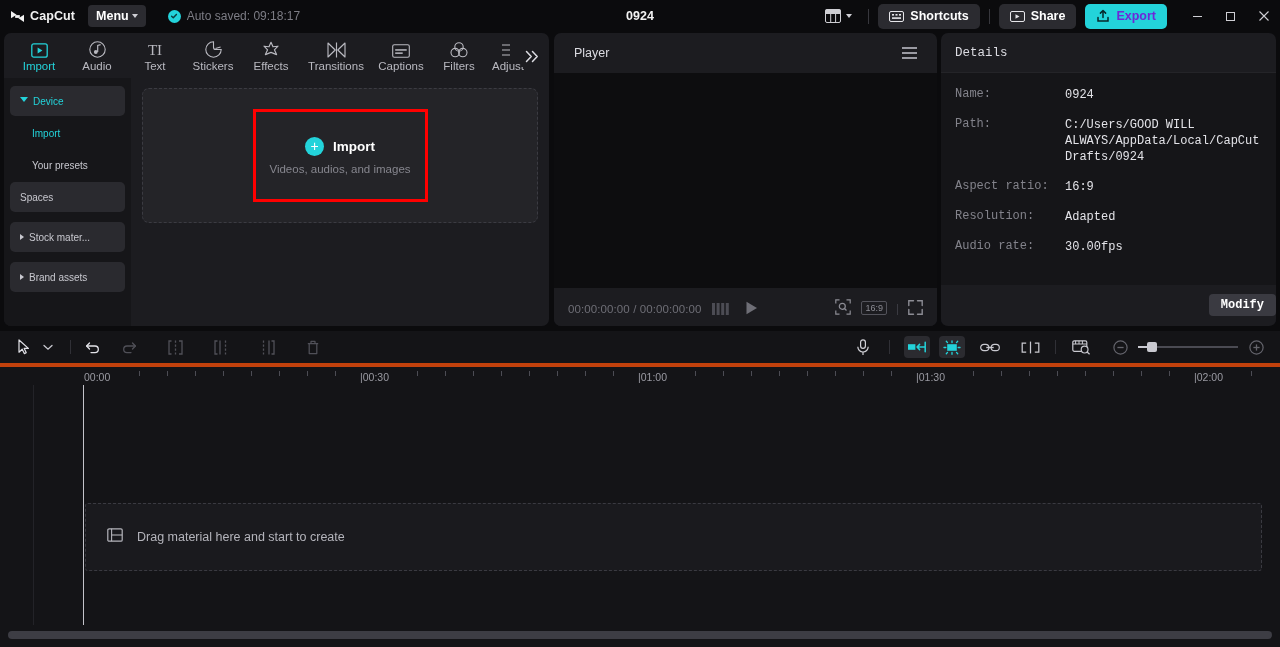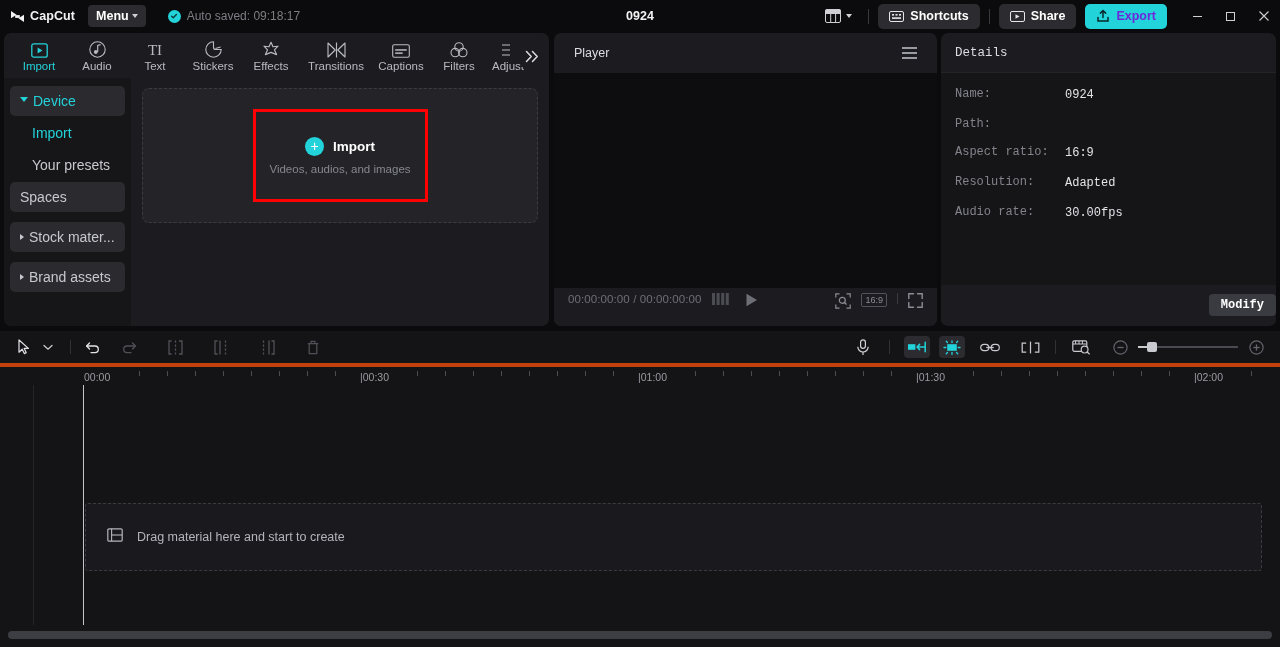--- a/index.html
+++ b/index.html
@@ -68,21 +68,21 @@
     display: flex; align-items: center; justify-content: center; cursor: pointer;
     color: #dcdce2; font-size: 16px; background: #1c1c20;
   }
   .panel-body { position: absolute; left: 0; top: 45px; right: 0; bottom: 0; display: flex; }
   .sidebar {
     width: 127px; background: #161619; padding: 8px 6px 0 6px;
     display: flex; flex-direction: column; gap: 2px;
   }
   .side-item {
     height: 30px; border-radius: 5px; display: flex; align-items: center;
-    padding-left: 10px; color: #c8c8cf; font-size: 14px; cursor: pointer; gap: 5px;
+    padding-left: 10px; color: #c8c8cf; font-size: 10px; cursor: pointer; gap: 5px;
   }
   .side-item.chip { background: #2a2a2f; }
   .side-item.active { color: #23d3da; }
   .side-item.sub { padding-left: 22px; }
   .tri { width: 0; height: 0; border-top: 3.5px solid transparent; border-bottom: 3.5px solid transparent; border-left: 4.5px solid currentColor; }
   .tri.open { border-left: 4px solid transparent; border-right: 4px solid transparent; border-top: 5px solid currentColor; }
   .spacer6 { height: 6px; }
   .content { flex: 1; padding: 10px 11px; }
   .dropzone {
     width: 100%; height: 135px; border: 1px dashed #3b3b42; border-radius: 7px;
@@ -107,21 +107,21 @@
     position: absolute; left: 554px; top: 33px; width: 383px; height: 293px;
     background: #1c1c20; border-radius: 7px; overflow: hidden;
   }
   .player-head { height: 40px; display: flex; align-items: center; padding: 0 20px; }
   .player-title { color: #dcdce2; font-size: 12.5px; }
   .hamb { margin-left: auto; display: flex; flex-direction: column; gap: 3px; cursor: pointer; }
   .hamb i { display: block; width: 15px; height: 2px; background: #9a9aa2; }
   .player-stage { position: absolute; left: 0; top: 40px; right: 0; bottom: 38px; background: #0d0d0f; }
   .player-bar {
     position: absolute; left: 0; right: 0; bottom: 0; height: 38px;
-    display: flex; align-items: flex-start; padding: 5px 14px; gap: 10px; background: #1c1c20;
+    display: flex; align-items: flex-end; padding: 11px 14px; gap: 10px; background: #1c1c20;
   }
   .tc { color: #6e6e76; font-size: 11.5px; letter-spacing: .1px; }
   .pbtn { display: flex; align-items: center; justify-content: center; cursor: pointer; }
   .ratio-box {
     border: 1px solid #53535b; border-radius: 2px; color: #8c8c94;
     font-size: 9px; padding: 1px 3px; cursor: pointer;
   }
   .psep { width: 1px; height: 11px; background: #3a3a41; }
 
   
@@ -447,20 +447,21 @@
     <div class="details-head">
       <span class="details-title">Details</span>
     </div>
     <div class="details-body">
       <div class="drow">
         <span class="dlabel">Name:</span>
         <span class="dvalue">0924</span>
       </div>
       <div class="drow">
         <span class="dlabel">Path:</span>
+        <span class="dvalue">C:/Users/GOOD WILL ALWAYS/AppData/Local/CapCut Drafts/0924</span>
       </div>
       <div class="drow">
         <span class="dlabel">Aspect ratio:</span>
         <span class="dvalue">16:9</span>
       </div>
       <div class="drow">
         <span class="dlabel">Resolution:</span>
         <span class="dvalue">Adapted</span>
       </div>
       <div class="drow">

